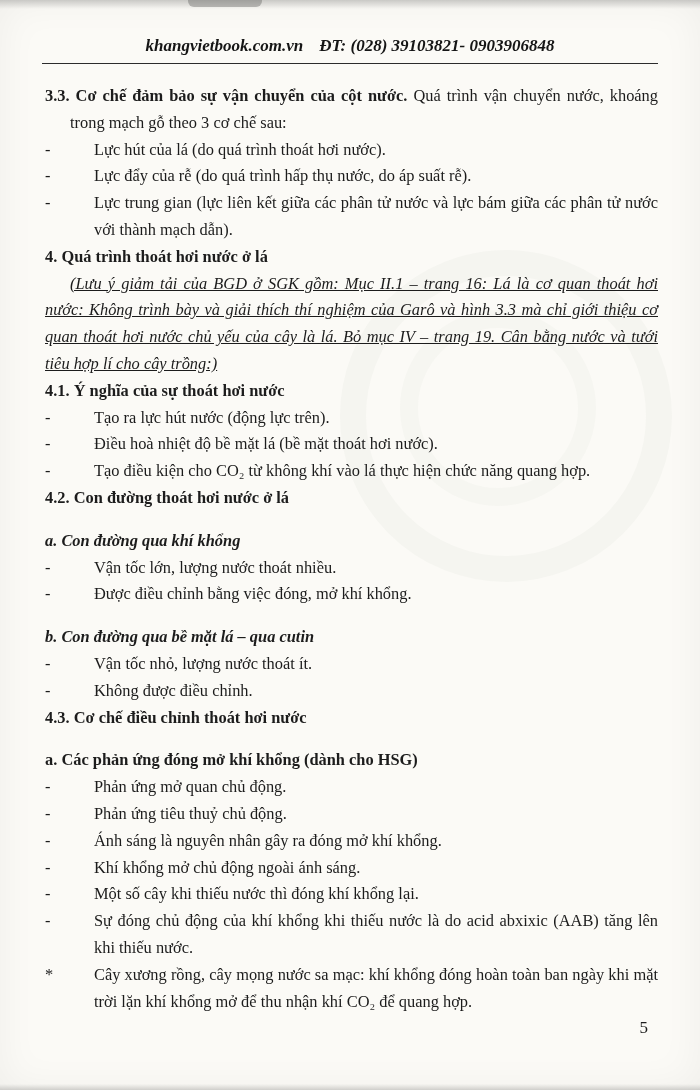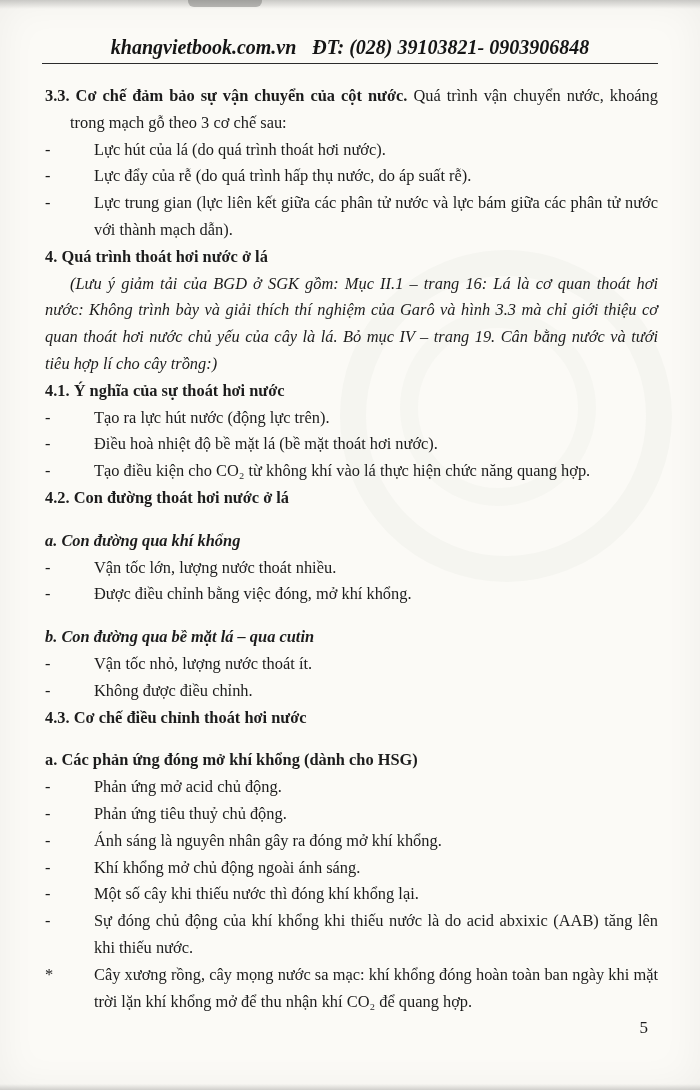--- a/index.html
+++ b/index.html
@@ -43,21 +43,21 @@
     width: 160px; height: 160px;
     border: 18px solid rgba(150,170,160,0.05);
     border-radius: 50%;
   }
 
   
   .header {
     position: absolute; top: 36px; left: 42px; right: 42px;
     text-align: center;
     font-weight: bold; font-style: italic;
-    font-size: 20px;
+    font-size: 17px;
     color: #151515;
     z-index: 2;
   }
   .header .hgap { display: inline-block; width: 16px; }
   .header-rule {
     position: absolute; top: 63px; left: 42px; right: 42px;
     border-top: 1.6px solid #2c2c2c;
     z-index: 2;
   }
 
@@ -70,21 +70,21 @@
   }
   .para { margin: 0; }
   .para.k-section { text-align: justify; padding-left: 25px; text-indent: -25px; }
   .para.k-note    { text-align: justify; text-indent: 25px; }
   .para.k-sub, .para.k-sub2 { text-align: left; margin-top: 16px; }
   .para.k-dash, .para.k-star { display: flex; }
   .marker { flex: 0 0 25px; width: 25px; }
   .ptext  { flex: 1; display: block; text-align: justify; margin-left: 24px; }
   .rn  { font-weight: normal; }
   .rb  { font-weight: bold; }
-  .ri  { font-style: italic; }
+  .ri  { font-style: italic; text-decoration: underline; }
   .rbi { font-weight: bold; font-style: italic; }
 
   
   .watermark {
     position: absolute; left: 0; right: 0; top: 972px;
     text-align: center;
     z-index: 0;
     user-select: none;
   }
   .wm-title {
@@ -169,21 +169,21 @@
         <span class="ptext"><span class="rn">Vận tốc nhỏ, lượng nước thoát ít.</span></span>
       </div>
       <div class="para k-dash">
         <span class="marker">-</span>
         <span class="ptext"><span class="rn">Không được điều chỉnh.</span></span>
       </div>
       <div class="para k-section"><span class="rb">4.3. Cơ chế điều chỉnh thoát hơi nước</span></div>
       <div class="para k-sub2"><span class="rb">a. Các phản ứng đóng mở khí khổng (dành cho HSG)</span></div>
       <div class="para k-dash">
         <span class="marker">-</span>
-        <span class="ptext"><span class="rn">Phản ứng mở acid chủ động.</span></span>
+        <span class="ptext"><span class="rn">Phản ứng mở quan chủ động.</span></span>
       </div>
       <div class="para k-dash">
         <span class="marker">-</span>
         <span class="ptext"><span class="rn">Phản ứng tiêu thuỷ chủ động.</span></span>
       </div>
       <div class="para k-dash">
         <span class="marker">-</span>
         <span class="ptext"><span class="rn">Ánh sáng là nguyên nhân gây ra đóng mở khí khổng.</span></span>
       </div>
       <div class="para k-dash">

